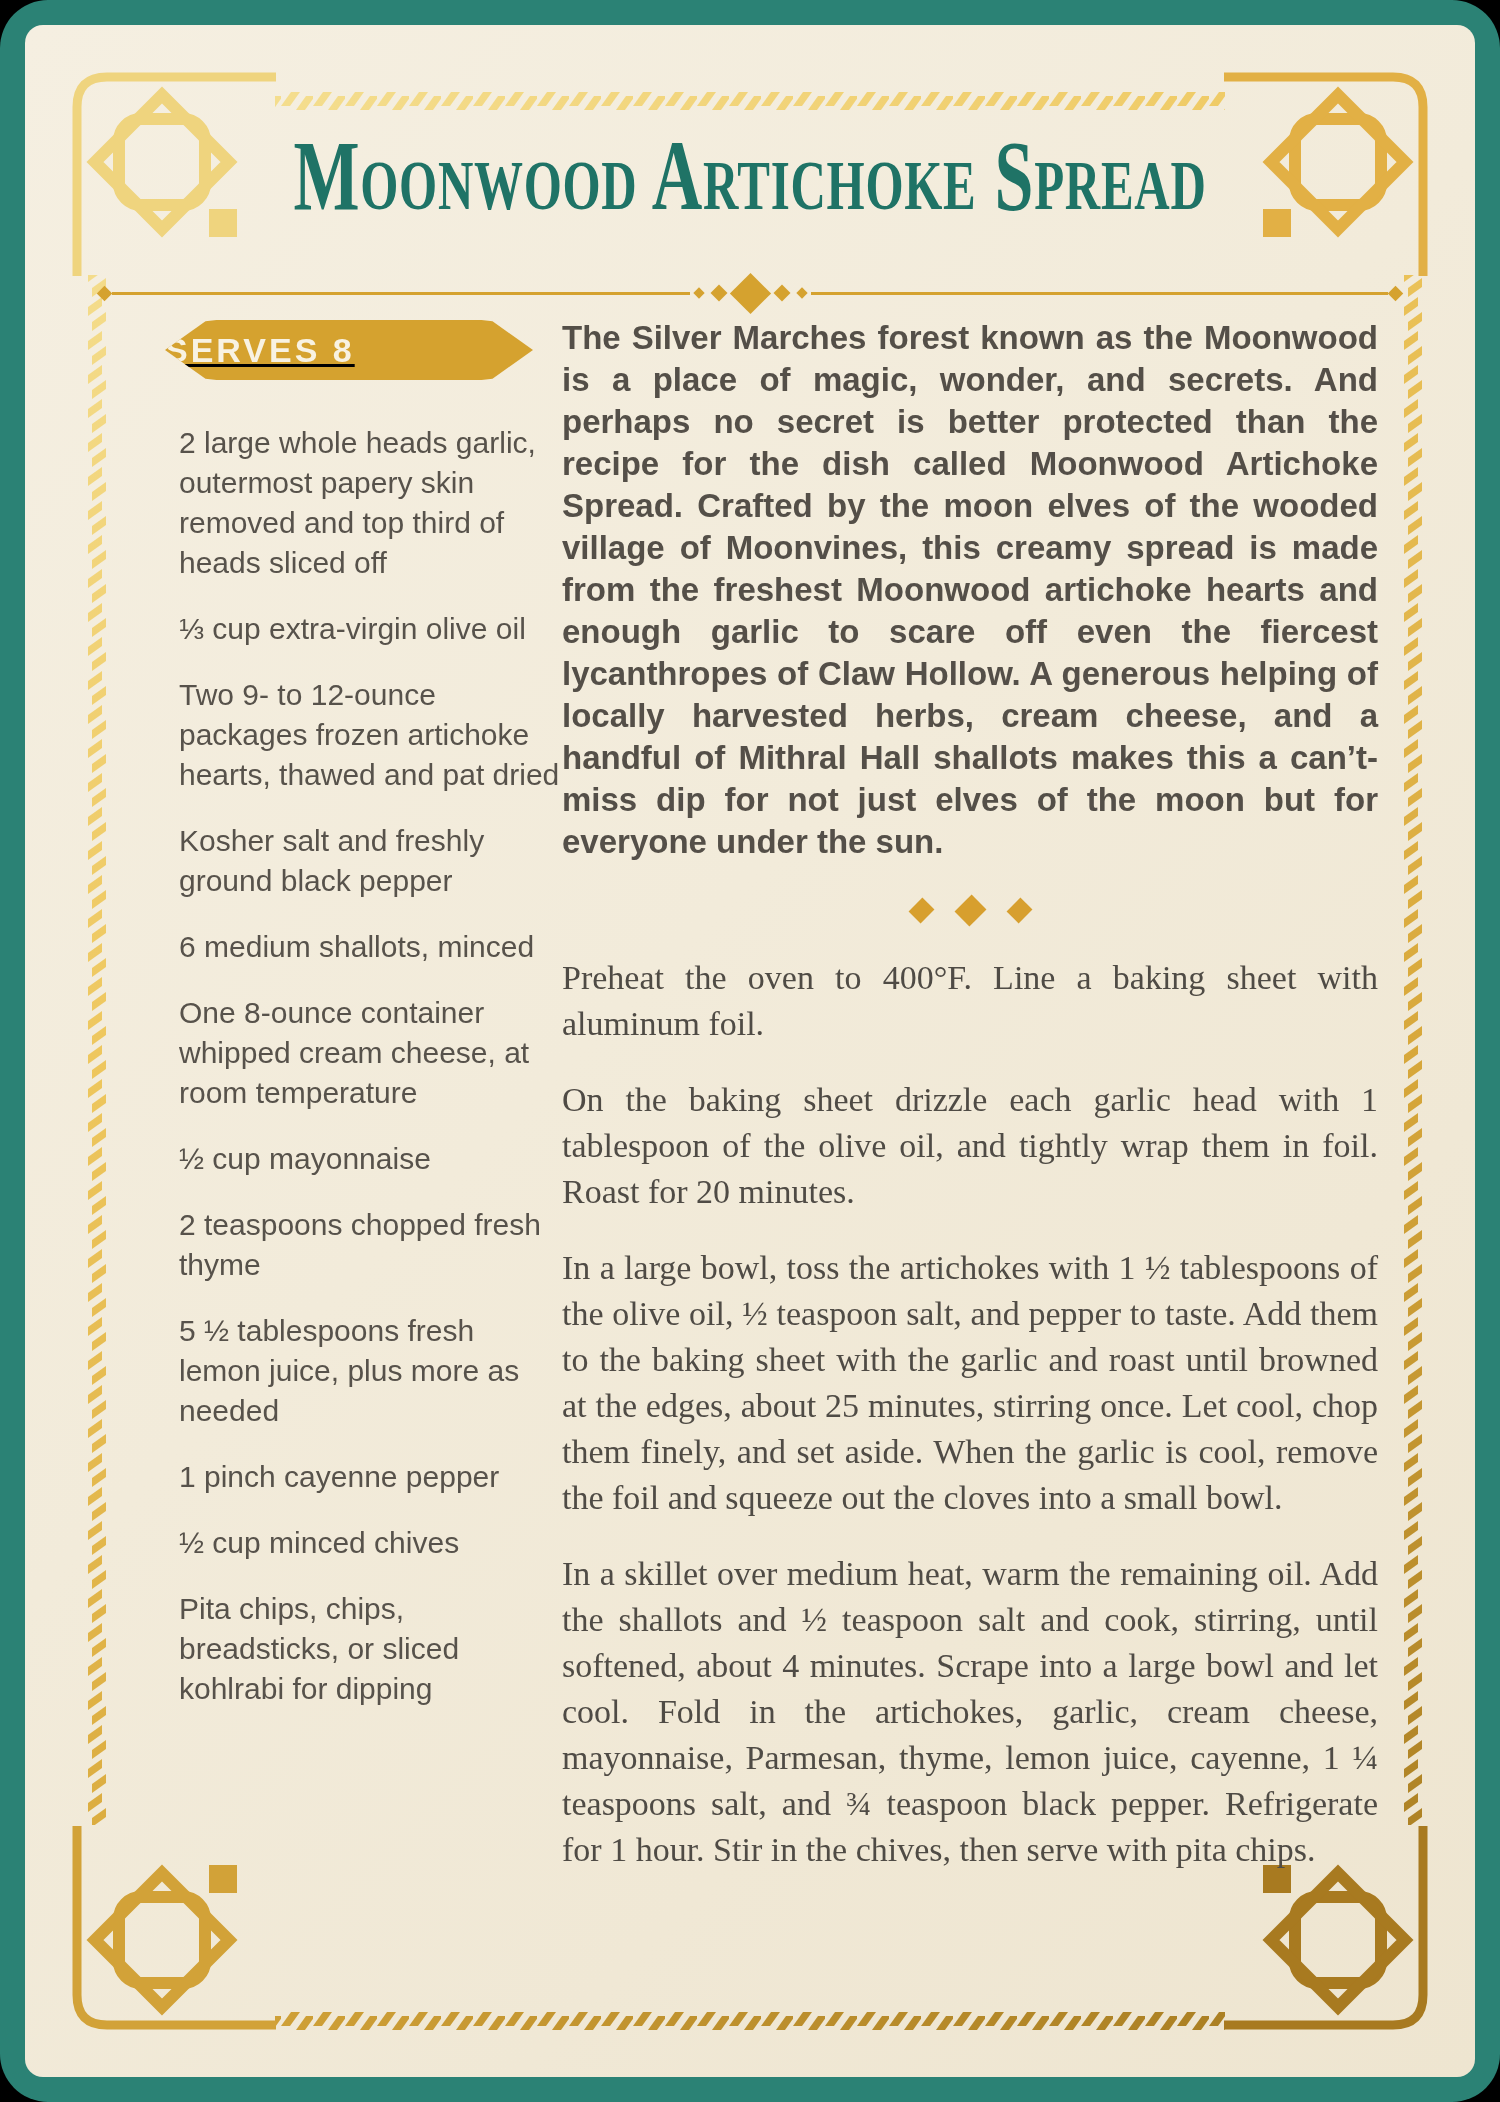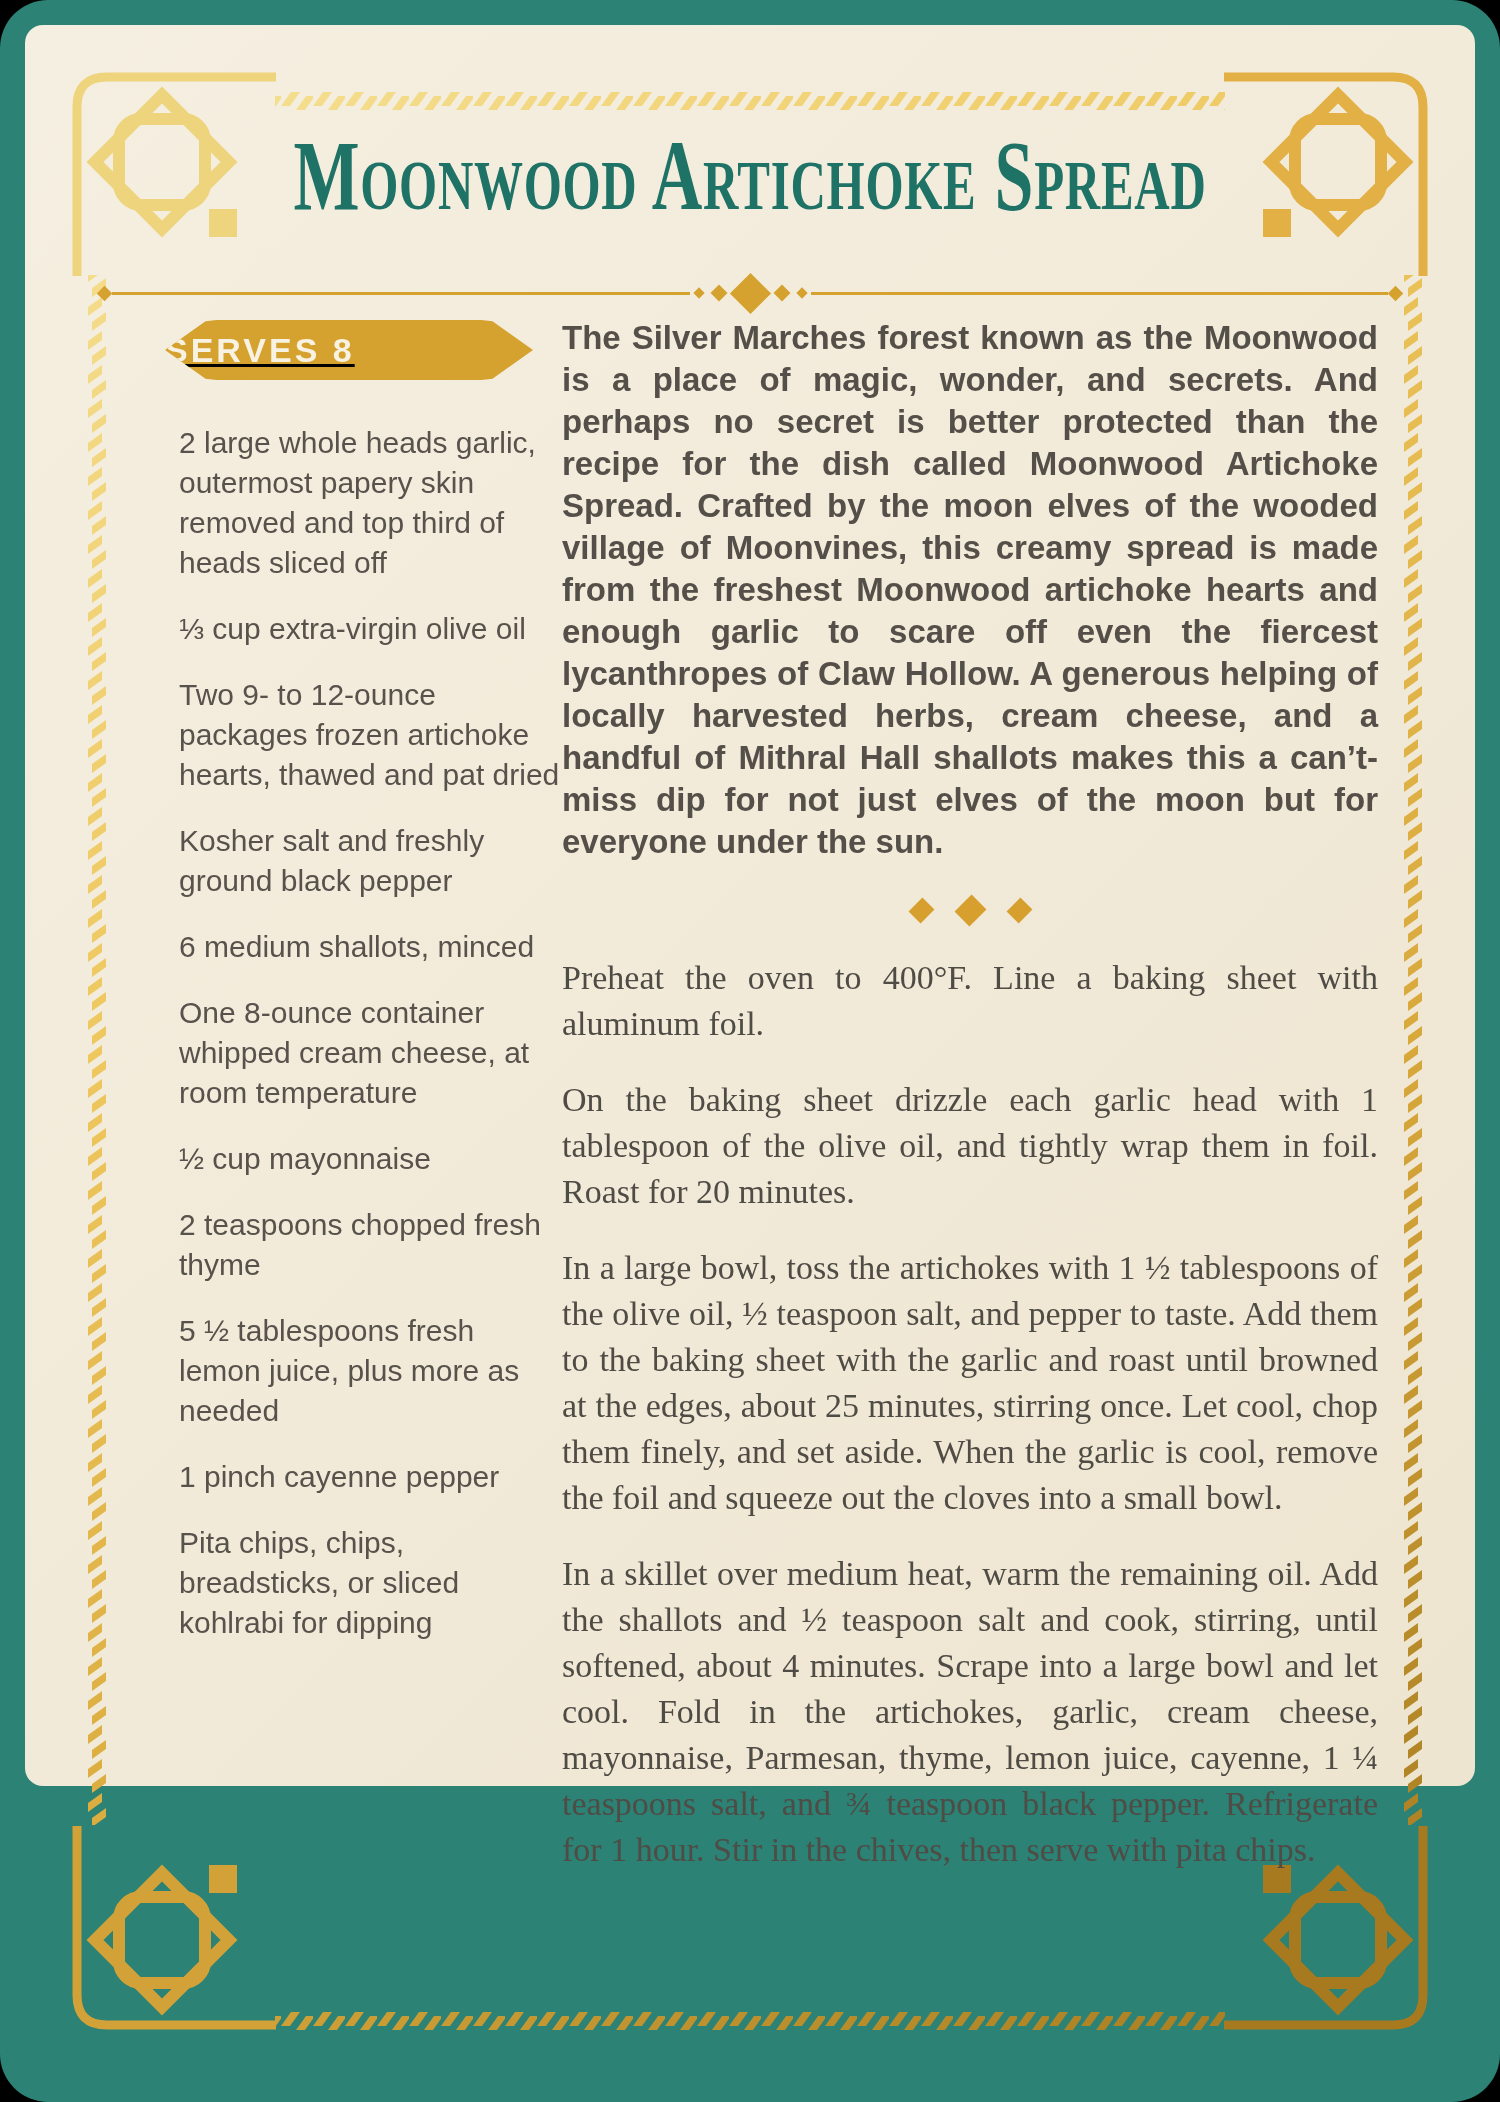--- a/index.html
+++ b/index.html
@@ -1,20 +1,20 @@
 <!DOCTYPE html>
 <html style="--teal_border: #2b8275; --card_cream: #f2ebda; --gold_accent: #d5a22f; --title_teal: #1f7366; --body_text: #57524b; --instr_text: #4f4b45; --badge_text: #f8f2e2;"><head>
 <meta charset="utf-8">
 <style>
   * { margin:0; padding:0; box-sizing:border-box; }
   html,body { width:1500px; height:2102px; background:#000; overflow:hidden;
               font-family:"Liberation Sans","DejaVu Sans",sans-serif; }
   .board { position:absolute; inset:0; background:var(--teal_border,#2b8275); border-radius:48px;
            data:none; }
-  .card  { position:absolute; left:25px; top:25px; width:1450px; height:1761px;
+  .card  { position:absolute; left:25px; top:25px; width:1450px; height:2052px;
            background:linear-gradient(135deg,#f5efe1 0%, var(--card_cream,#f2ebda) 45%, #eee5d0 100%);
            border-radius:18px; }
   svg.frame { position:absolute; left:0; top:0; width:1450px; height:2052px; pointer-events:none; }
 
   
   .title { position:absolute; top:98px; left:0; width:100%; text-align:center;
            font-family:"Liberation Serif","DejaVu Serif",serif; font-weight:700;
            font-variant:small-caps; font-size:100px; line-height:1.05; white-space:nowrap;
            color:var(--title_teal,#1f7366); transform:scaleX(0.70); transform-origin:50% 50%;
            letter-spacing:1px; }
@@ -127,20 +127,21 @@
       <p>2 large whole heads garlic, outermost papery skin removed and top third of heads sliced off</p>
       <p>⅓ cup extra-virgin olive oil</p>
       <p>Two 9- to 12-ounce packages frozen artichoke hearts, thawed and pat dried</p>
       <p>Kosher salt and freshly ground black pepper</p>
       <p>6 medium shallots, minced</p>
       <p>One 8-ounce container whipped cream cheese, at room temperature</p>
       <p>½ cup mayonnaise</p>
       <p>2 teaspoons chopped fresh thyme</p>
       <p>5 ½ tablespoons fresh lemon juice, plus more as needed</p>
       <p>1 pinch cayenne pepper</p>
+      <p>½ cup minced chives</p>
       <p>Pita chips, chips, breadsticks, or sliced kohlrabi for dipping</p>
     </div>
 
     <div class="main">
       <p class="intro">The Silver Marches forest known as the Moonwood is a place of magic, wonder, and secrets. And perhaps no secret is better protected than the recipe for the dish called Moonwood Artichoke Spread. Crafted by the moon elves of the wooded village of Moonvines, this creamy spread is made from the freshest Moonwood artichoke hearts and enough garlic to scare off even the fiercest lycanthropes of Claw Hollow. A generous helping of locally harvested herbs, cream cheese, and a handful of Mithral Hall shallots makes this a can’t-miss dip for not just elves of the moon but for everyone under the sun.</p>
       <div class="sep">
         <i class="s"></i>
         <i class="m"></i>
         <i class="s"></i>
       </div>

